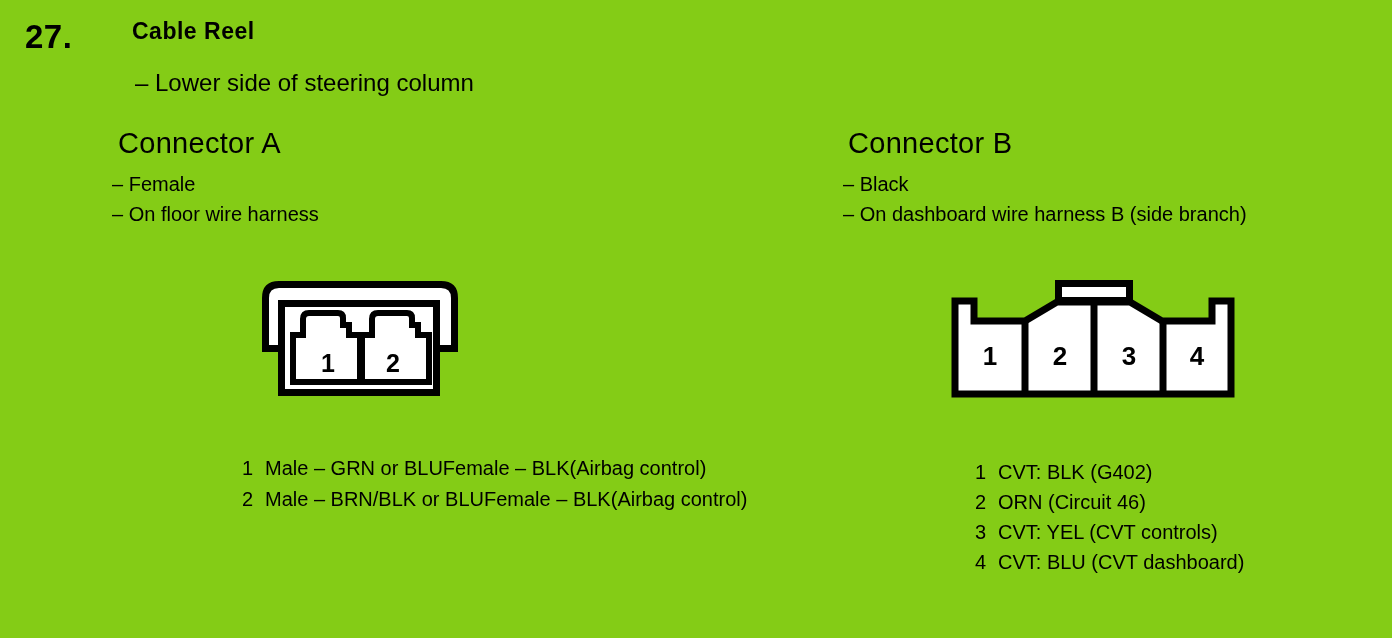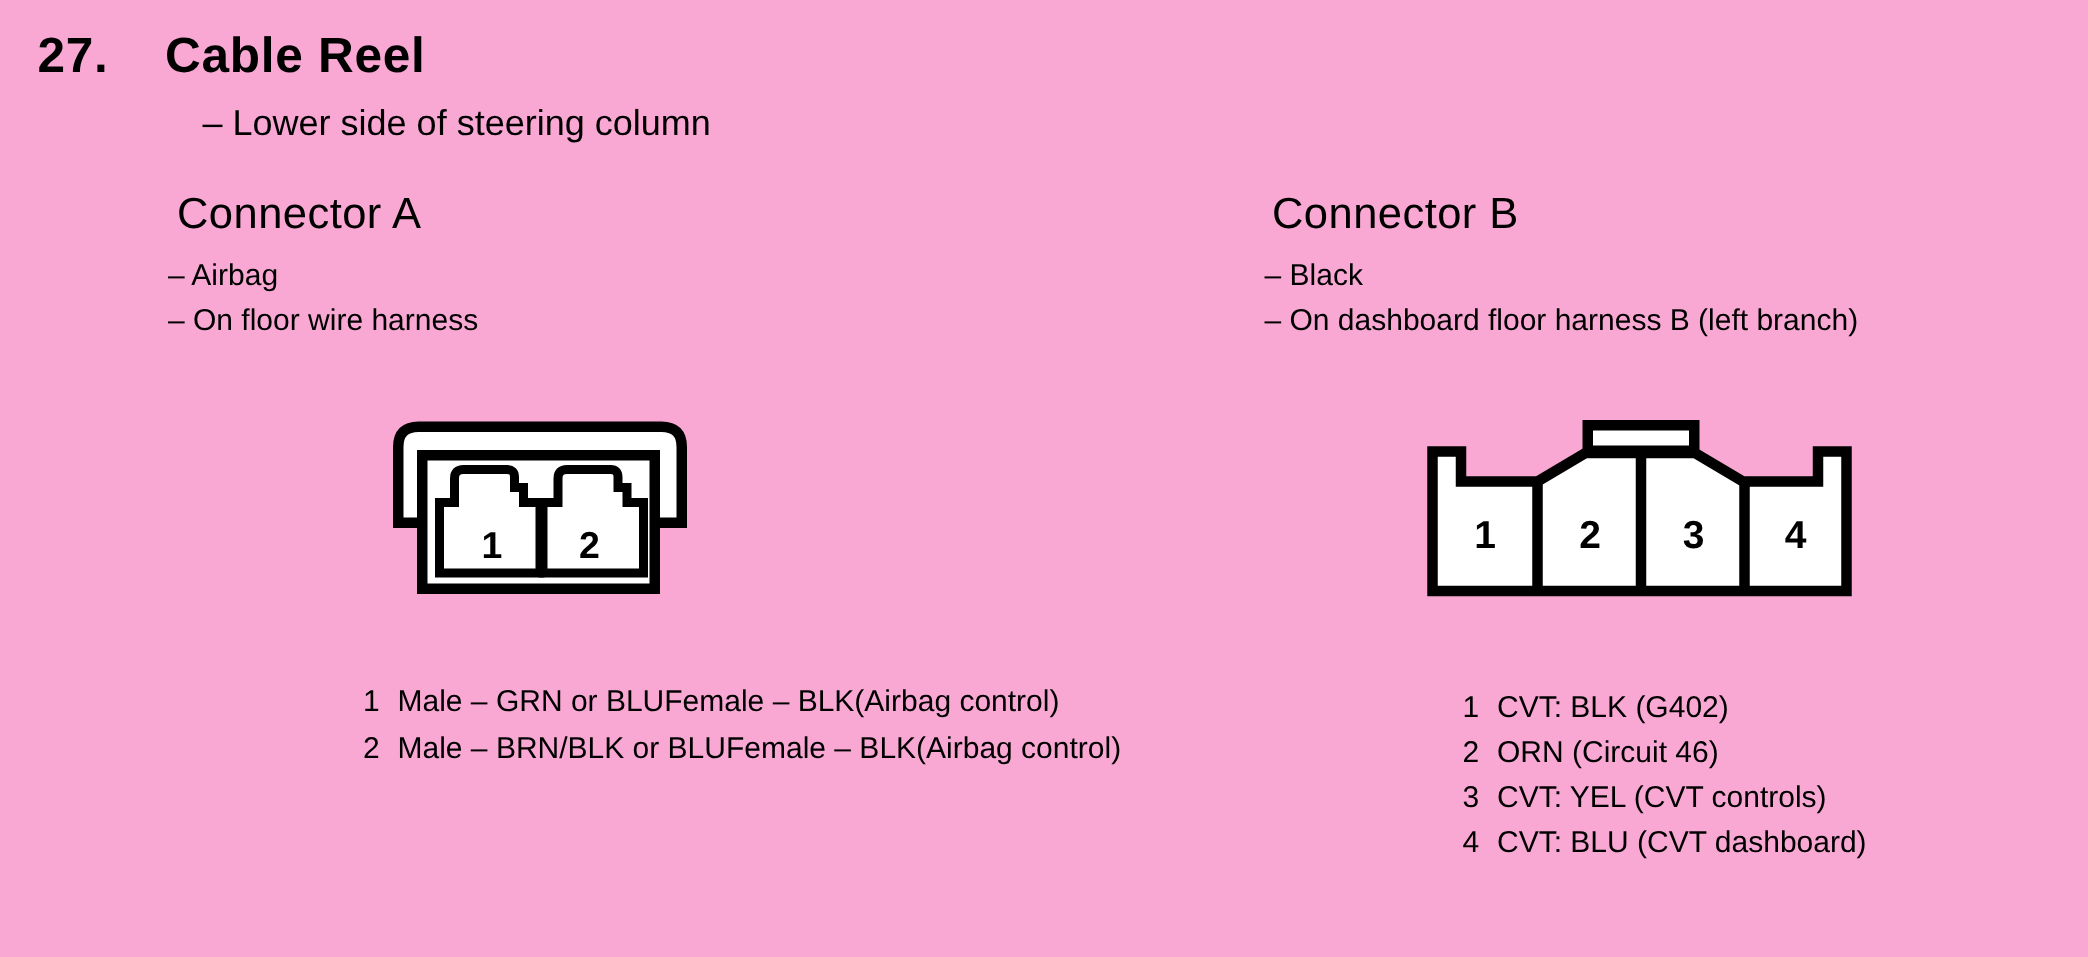--- a/index.html
+++ b/index.html
@@ -4,34 +4,34 @@
 <style>
   html, body {
     margin: 0;
     padding: 0;
     background: #ffffff;
   }
   #page {
     position: relative;
     width: 1392px;
     height: 638px;
-    background: #f9a8d4;
+    background: #84cc16;
     color: #000000;
     font-family: "Liberation Sans", "DejaVu Sans", sans-serif;
     overflow: hidden;
   }
   .abs { position: absolute; }
 
   .section-number {
     left: 25px; top: 18px;
     font-size: 33px; font-weight: bold; letter-spacing: 0.5px;
   }
   .page-title {
-    left: 110px; top: 18px;
-    font-size: 33px; font-weight: bold; letter-spacing: 0.5px;
+    left: 132px; top: 18px;
+    font-size: 23px; font-weight: bold; letter-spacing: 0.5px;
   }
   .location-note {
     left: 123px; top: 69px;
     font-size: 24px;
     margin-left: 12px;
   }
 
   .conn-heading {
     font-size: 29px; font-weight: normal; letter-spacing: 0.3px;
   }
@@ -68,21 +68,21 @@
 <body>
 
 <div id="page">
 
   <div class="abs section-number">27.</div>
   <div class="abs page-title">Cable Reel</div>
   <div class="abs location-note">– Lower side of steering column</div>
 
   <div class="abs conn-heading" style="left:118px; top:127px;">Connector A</div>
   <div class="abs conn-notes" style="left:112px; top:169px;">
-    <span>– Airbag</span>
+    <span>– Female</span>
     <span>– On floor wire harness</span>
   </div>
 
   <svg class="abs" style="left:255px; top:275px;" width="215" height="130" viewBox="0 0 215 130">
     <path d="M 10.5 73.5 L 10.5 23 Q 10.5 9.5 24 9.5 L 186 9.5 Q 199.5 9.5 199.5 23 L 199.5 73.5 Z" fill="#ffffff" stroke="#000000" stroke-width="7"></path>
     <rect x="26.5" y="28.5" width="155" height="89" fill="#ffffff" stroke="#000000" stroke-width="7"></rect>
     <path d="M 38 107 L 38 60 L 48 60 L 48 44 Q 48 38 54 38 L 83 38 Q 88 38 88 43 L 88 50 L 94 50 L 94 60 L 105 60 L 105 107 Z" fill="#ffffff" stroke="#000000" stroke-width="6" stroke-linejoin="miter"></path>
     <path d="M 107 107 L 107 60 L 117 60 L 117 44 Q 117 38 123 38 L 152 38 Q 157 38 157 43 L 157 50 L 163 50 L 163 60 L 174 60 L 174 107 Z" fill="#ffffff" stroke="#000000" stroke-width="6" stroke-linejoin="miter"></path>
     <text x="73" y="97" font-size="25" text-anchor="middle">1</text>
     <text x="138" y="97" font-size="25" text-anchor="middle">2</text>
@@ -103,21 +103,21 @@
         <span>Male – BRN/BLK or BLU</span>
         <span>Female – BLK</span>
         <span>(Airbag control)</span>
       </span>
     </div>
   </div>
 
   <div class="abs conn-heading" style="left:848px; top:127px;">Connector B</div>
   <div class="abs conn-notes" style="left:843px; top:169px;">
     <span>– Black</span>
-    <span>– On dashboard floor harness B (left branch)</span>
+    <span>– On dashboard wire harness B (side branch)</span>
   </div>
 
   <svg class="abs" style="left:945px; top:272px;" width="296" height="132" viewBox="0 0 296 132">
     <rect x="113.5" y="11.5" width="71" height="17" fill="#ffffff" stroke="#000000" stroke-width="7"></rect>
     <path d="M 10 122 L 10 29 L 29 29 L 29 49 L 80 49 L 112 30 L 185 30 L 217 49 L 267 49 L 267 29 L 286 29 L 286 122 Z" fill="#ffffff" stroke="#000000" stroke-width="7" stroke-linejoin="miter"></path>
     <line x1="80" y1="46" x2="80" y2="122" stroke="#000000" stroke-width="7"></line>
     <line x1="149" y1="29" x2="149" y2="122" stroke="#000000" stroke-width="7"></line>
     <line x1="218" y1="46" x2="218" y2="122" stroke="#000000" stroke-width="7"></line>
     <text x="45" y="93" font-size="26" text-anchor="middle">1</text>
     <text x="115" y="93" font-size="26" text-anchor="middle">2</text>

